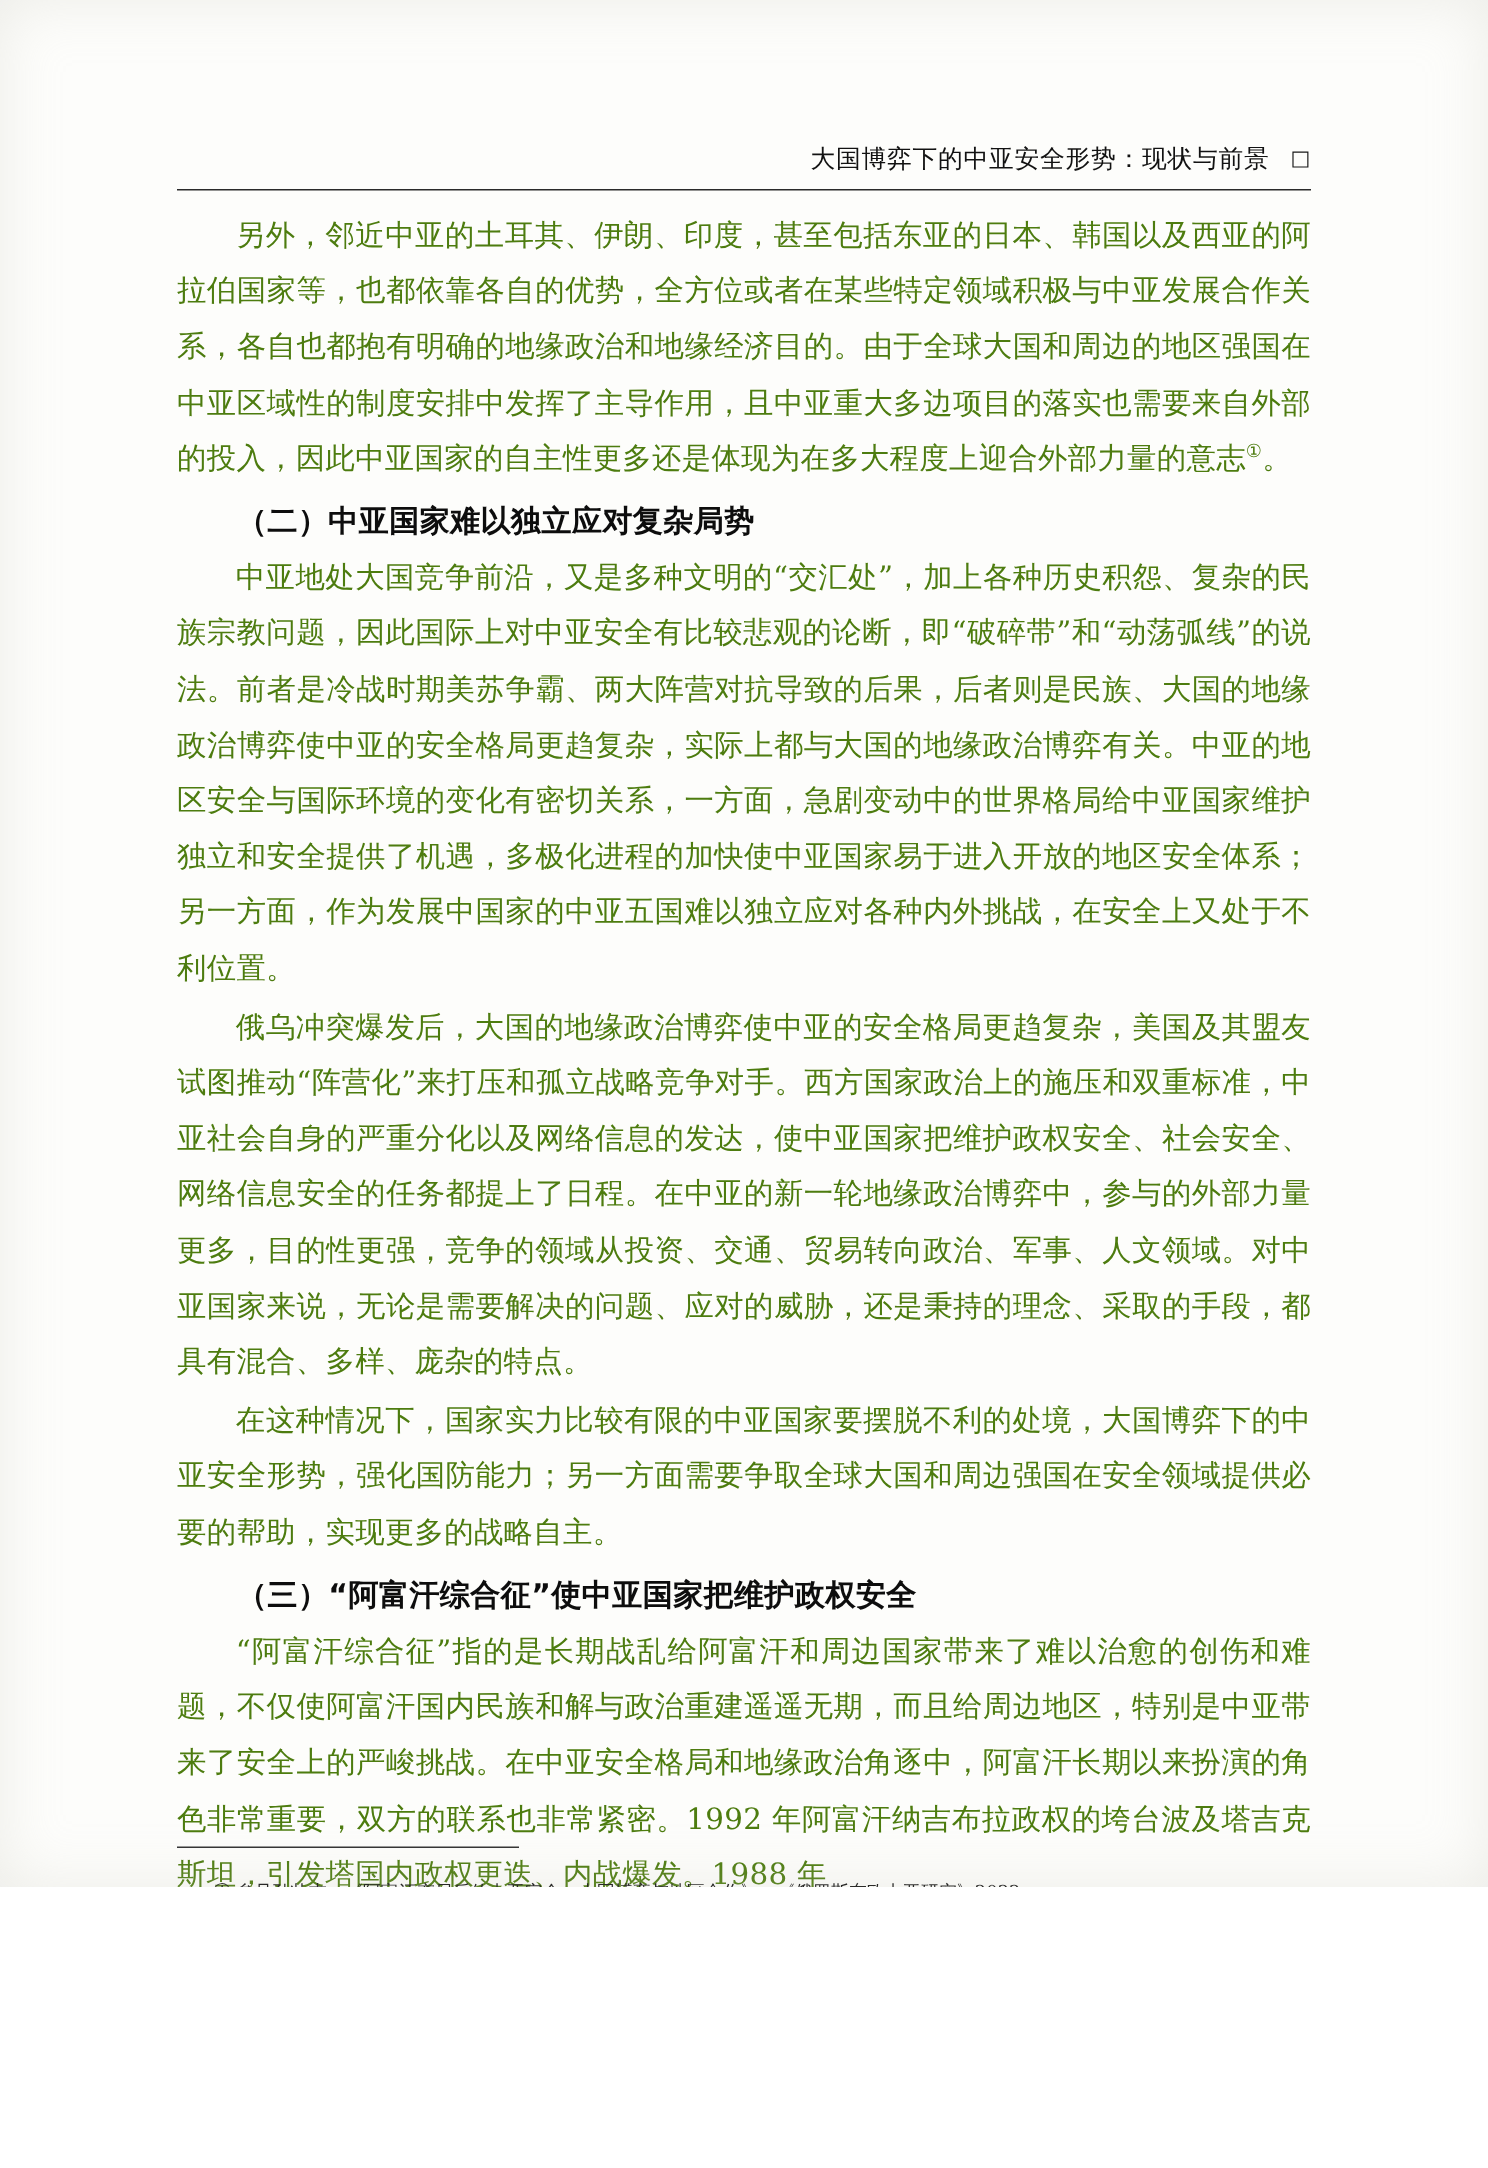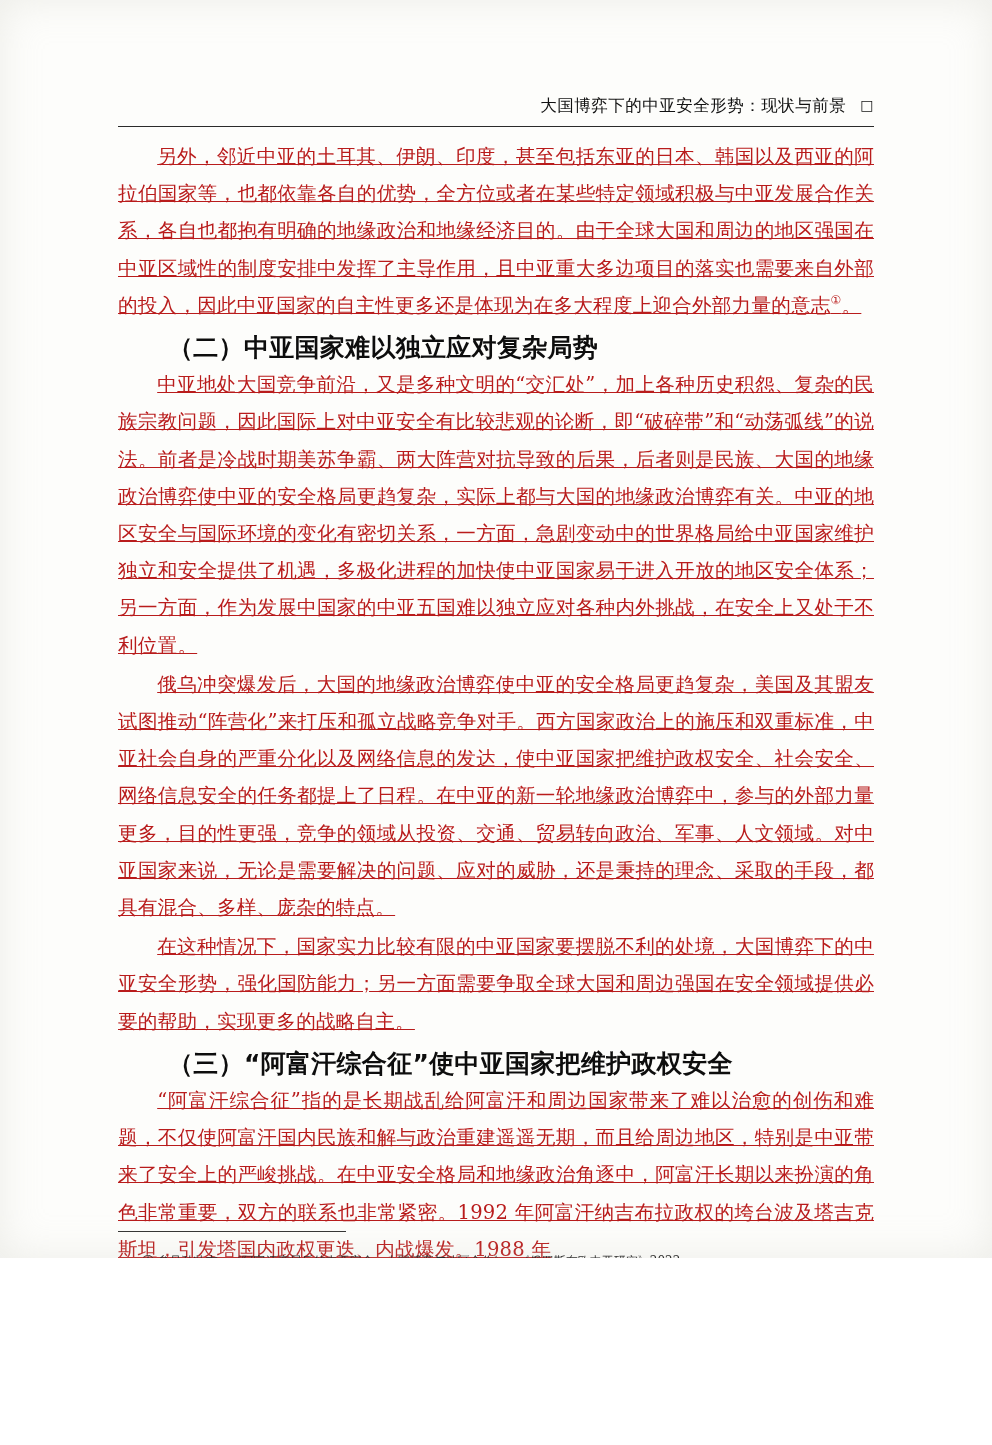--- a/index.html
+++ b/index.html
@@ -60,26 +60,25 @@
     width: 756px;
   }
   p.para {
     margin: 0 0 2px 0;
     font-size: 19.6px;
     line-height: 37.2px;
     text-align: justify;
     text-justify: inter-ideograph;
     text-indent: 2em;
     letter-spacing: 0.2px;
-    color: #b91c1c;
-    text-decoration: underline;
+    color: #4d7c0f;
   }
   h3.subhead {
     margin: 5px 0 0 0;
-    font-size: 25px;
+    font-size: 20px;
     line-height: 37.2px;
     text-indent: 2em;
     font-weight: bold;
     font-family: "DejaVu Sans", "Liberation Sans", sans-serif;
     letter-spacing: 0.3px;
     color: #0d0d0d;
   }
   sup.fn {
     font-size: 12px;
     vertical-align: super;

